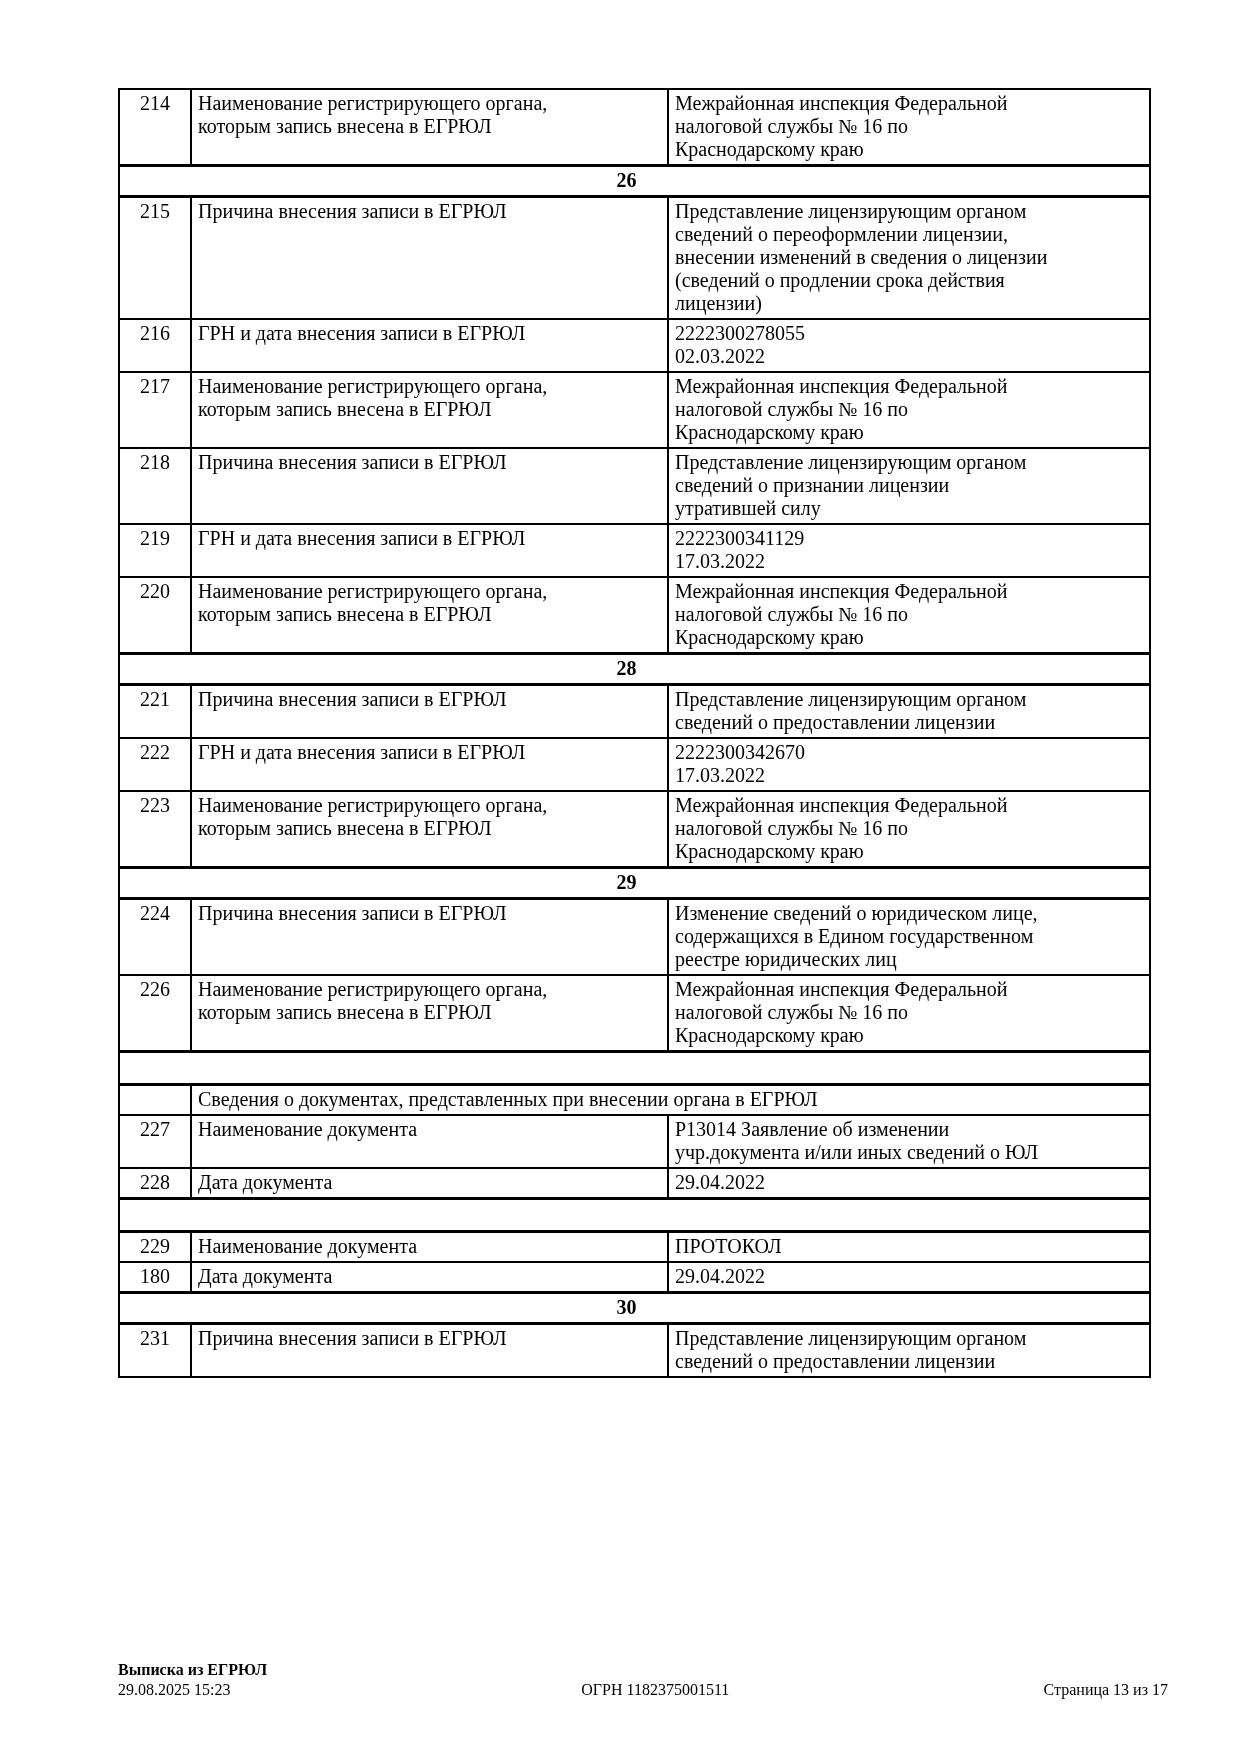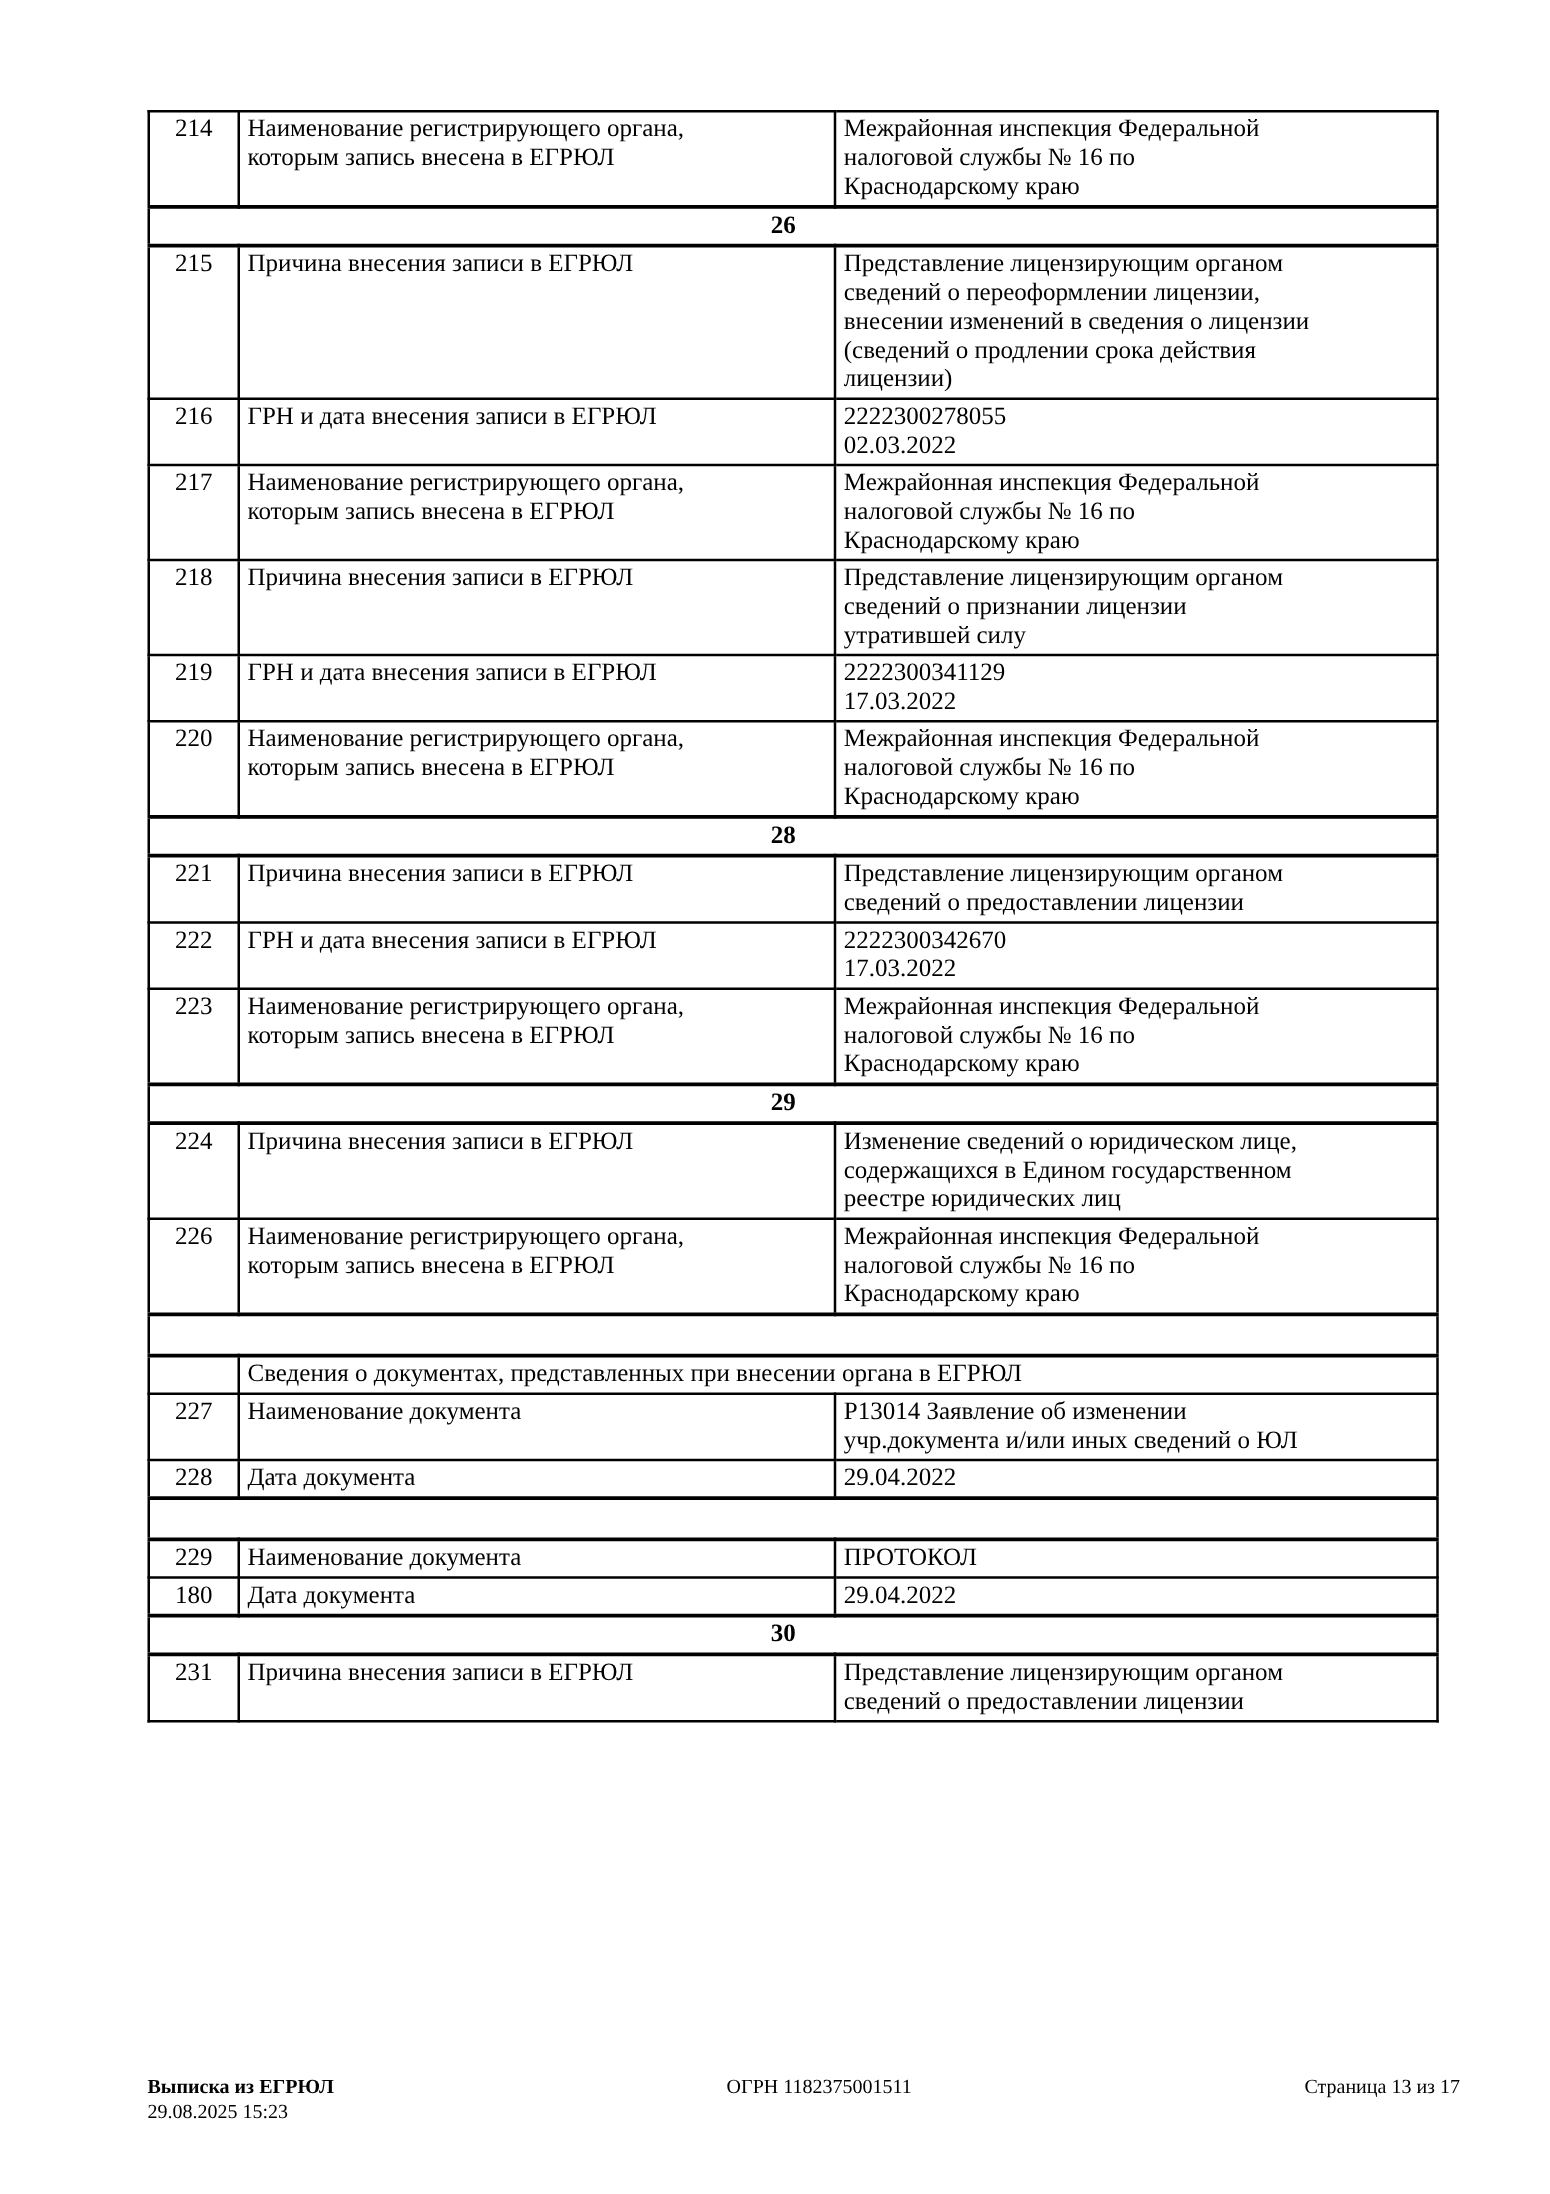--- a/index.html
+++ b/index.html
@@ -54,20 +54,21 @@
     height: 30px;
     padding: 0;
   }
   .page-footer {
     position: absolute;
     left: 118px;
     top: 1660px;
     width: 1050px;
     display: flex;
     justify-content: space-between;
+    align-items: flex-end;
     font-size: 16px;
     line-height: 20px;
   }
   .footer-left-title { font-weight: bold; }
 </style>
 </head>
 <body>
 
 <table class="doc-table">
   <colgroup>

